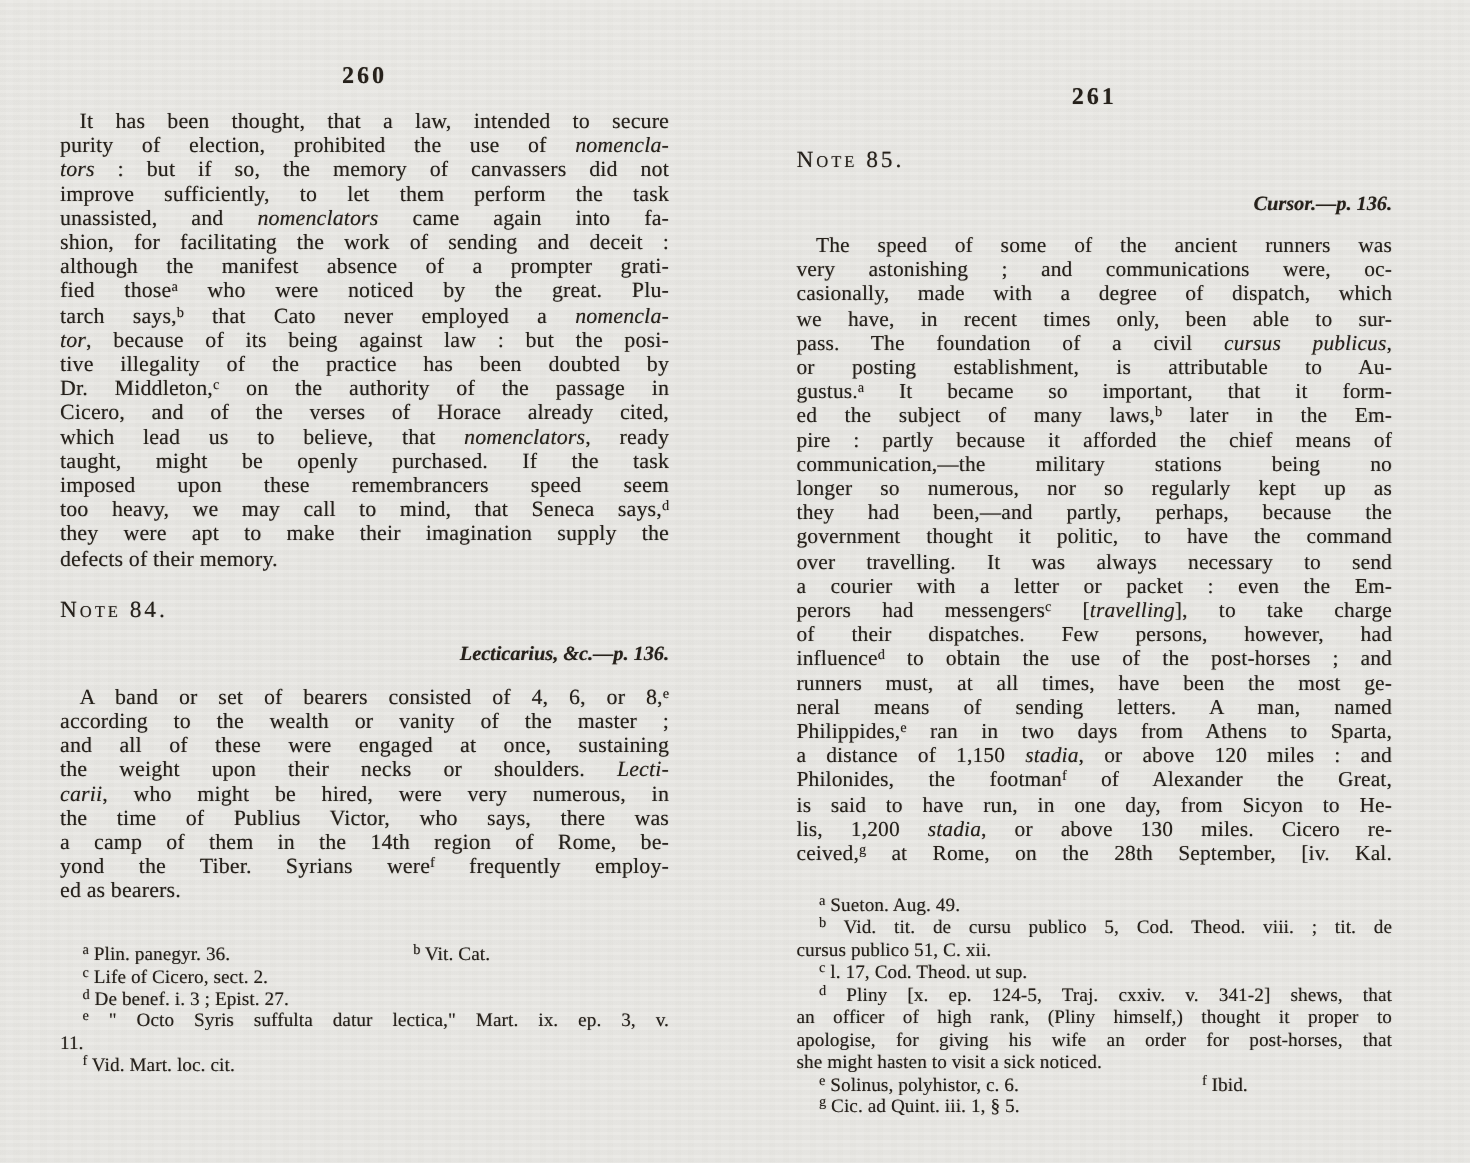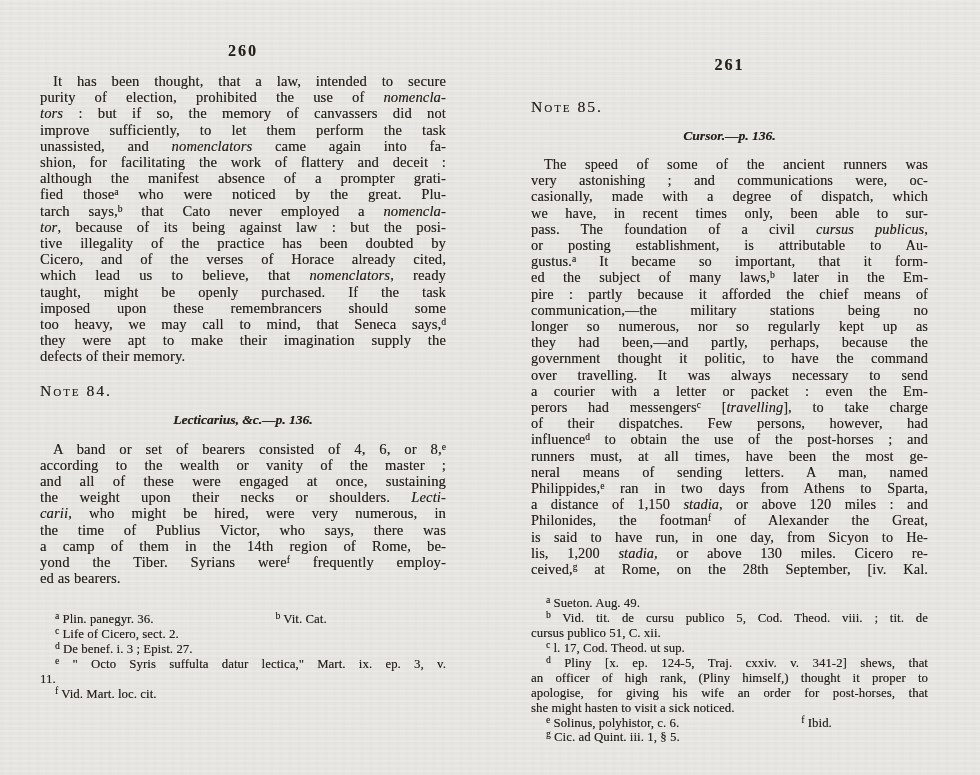--- a/index.html
+++ b/index.html
@@ -63,21 +63,21 @@
   .note-heading {
     text-align: left;
     font-variant: small-caps;
     font-size: 15.5px;
     letter-spacing: 2px;
   }
   .page-left  .note-heading { margin-top: 17px; }
   .page-right .note-heading { margin-top: 24px; }
 
   .note-subheading {
-    text-align: center;
+    text-align: right;
     font-style: italic;
     font-weight: bold;
     font-size: 13.5px;
     margin-top: 12px;
   }
   .note-body { margin-top: 10px; }
 
   .footnotes {
     font-size: 12.7px;
     line-height: 14.9px;
@@ -96,30 +96,31 @@
 <div class="scan">
 
   <section class="page page-left">
     <div class="pagenum">260</div>
     <div class="body-block">
         <div class="line indent">It has been thought, that a law, intended to secure</div>
         <div class="line">purity of election, prohibited the use of <i>nomencla-</i></div>
         <div class="line"><i>tors</i> : but if so, the memory of canvassers did not</div>
         <div class="line">improve sufficiently, to let them perform the task</div>
         <div class="line">unassisted, and <i>nomenclators</i> came again into fa-</div>
-        <div class="line">shion, for facilitating the work of flattery and deceit :</div>
+        <div class="line">shion, for facilitating the work of sending and deceit :</div>
         <div class="line">although the manifest absence of a prompter grati-</div>
         <div class="line">fied those<sup>a</sup> who were noticed by the great.  Plu-</div>
         <div class="line">tarch says,<sup>b</sup> that Cato never employed a <i>nomencla-</i></div>
         <div class="line"><i>tor</i>, because of its being against law : but the posi-</div>
         <div class="line">tive illegality of the practice has been doubted by</div>
+        <div class="line">Dr. Middleton,<sup>c</sup> on the authority of the passage in</div>
         <div class="line">Cicero, and of the verses of Horace already cited,</div>
         <div class="line">which lead us to believe, that <i>nomenclators</i>, ready</div>
         <div class="line">taught, might be openly purchased.  If the task</div>
-        <div class="line">imposed upon these remembrancers should some</div>
+        <div class="line">imposed upon these remembrancers speed seem</div>
         <div class="line">too heavy, we may call to mind, that Seneca says,<sup>d</sup></div>
         <div class="line">they were apt to make their imagination supply the</div>
         <div class="line flush">defects of their memory.</div>
       </div>
     <div class="note-heading">Note 84.</div>
     <div class="note-subheading">Lecticarius, &amp;c.—p. 136.</div>
     <div class="body-block note-body">
         <div class="line indent">A band or set of bearers consisted of 4, 6, or 8,<sup>e</sup></div>
         <div class="line">according to the wealth or vanity of the master ;</div>
         <div class="line">and all of these were engaged at once, sustaining</div>

